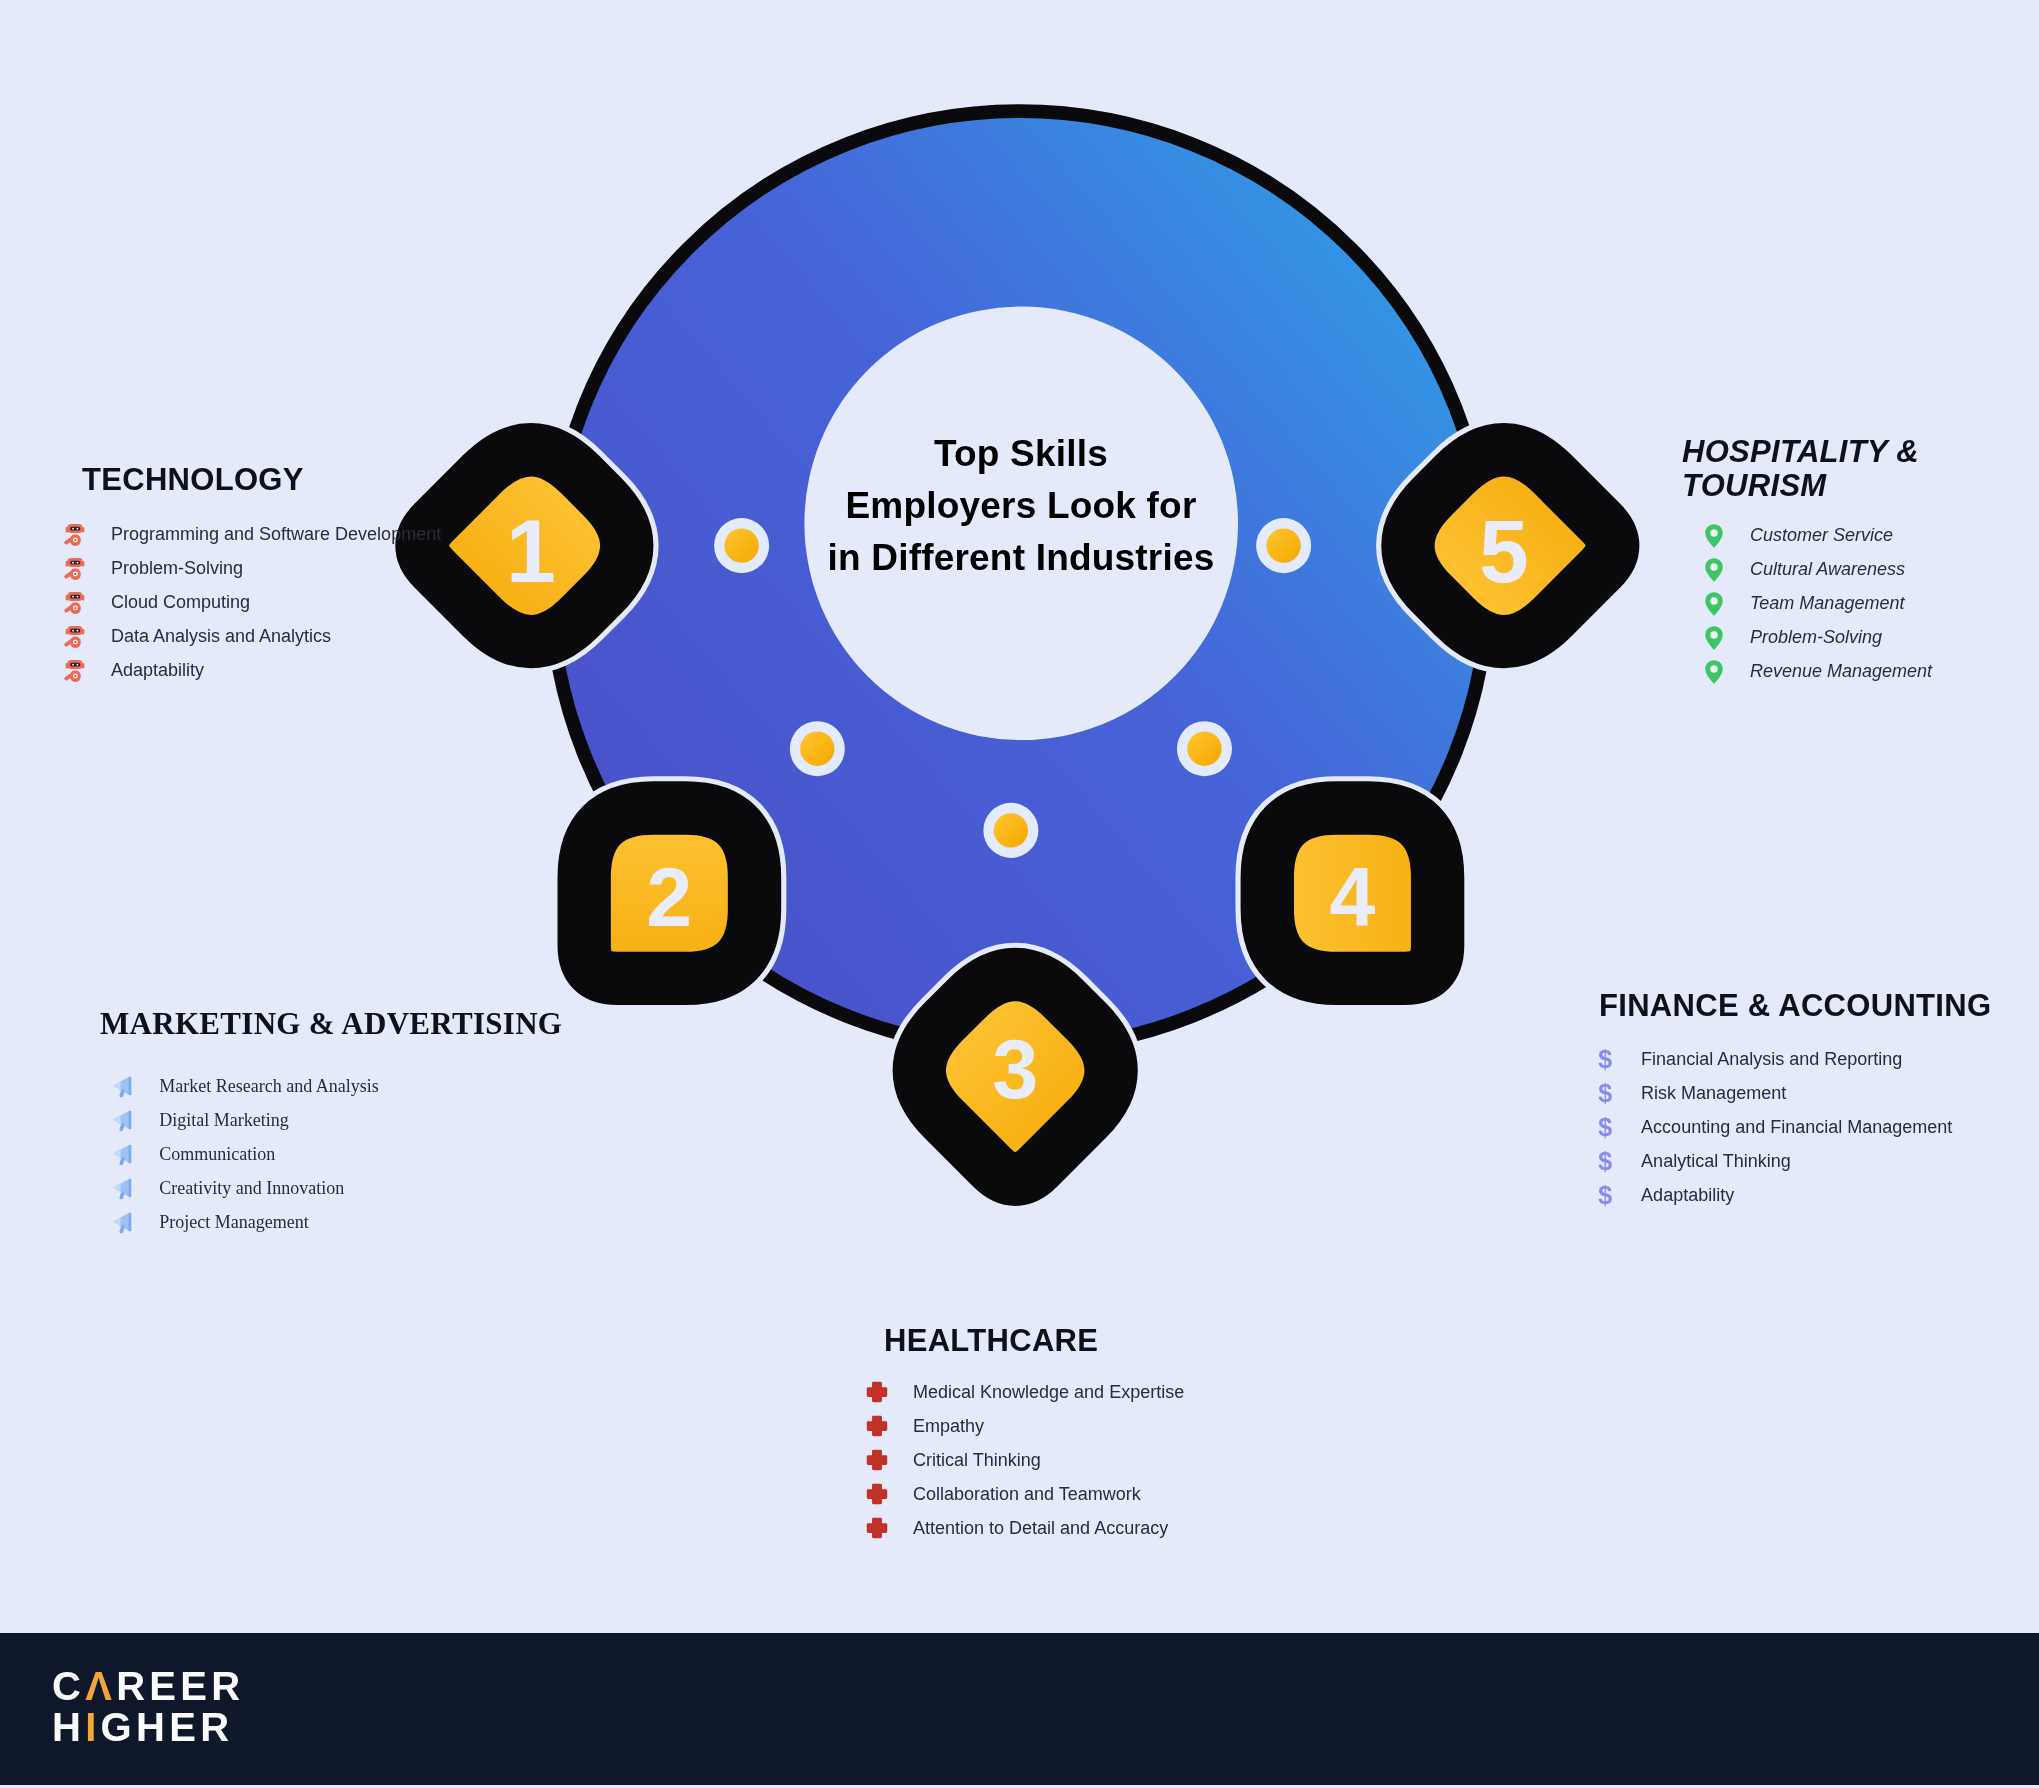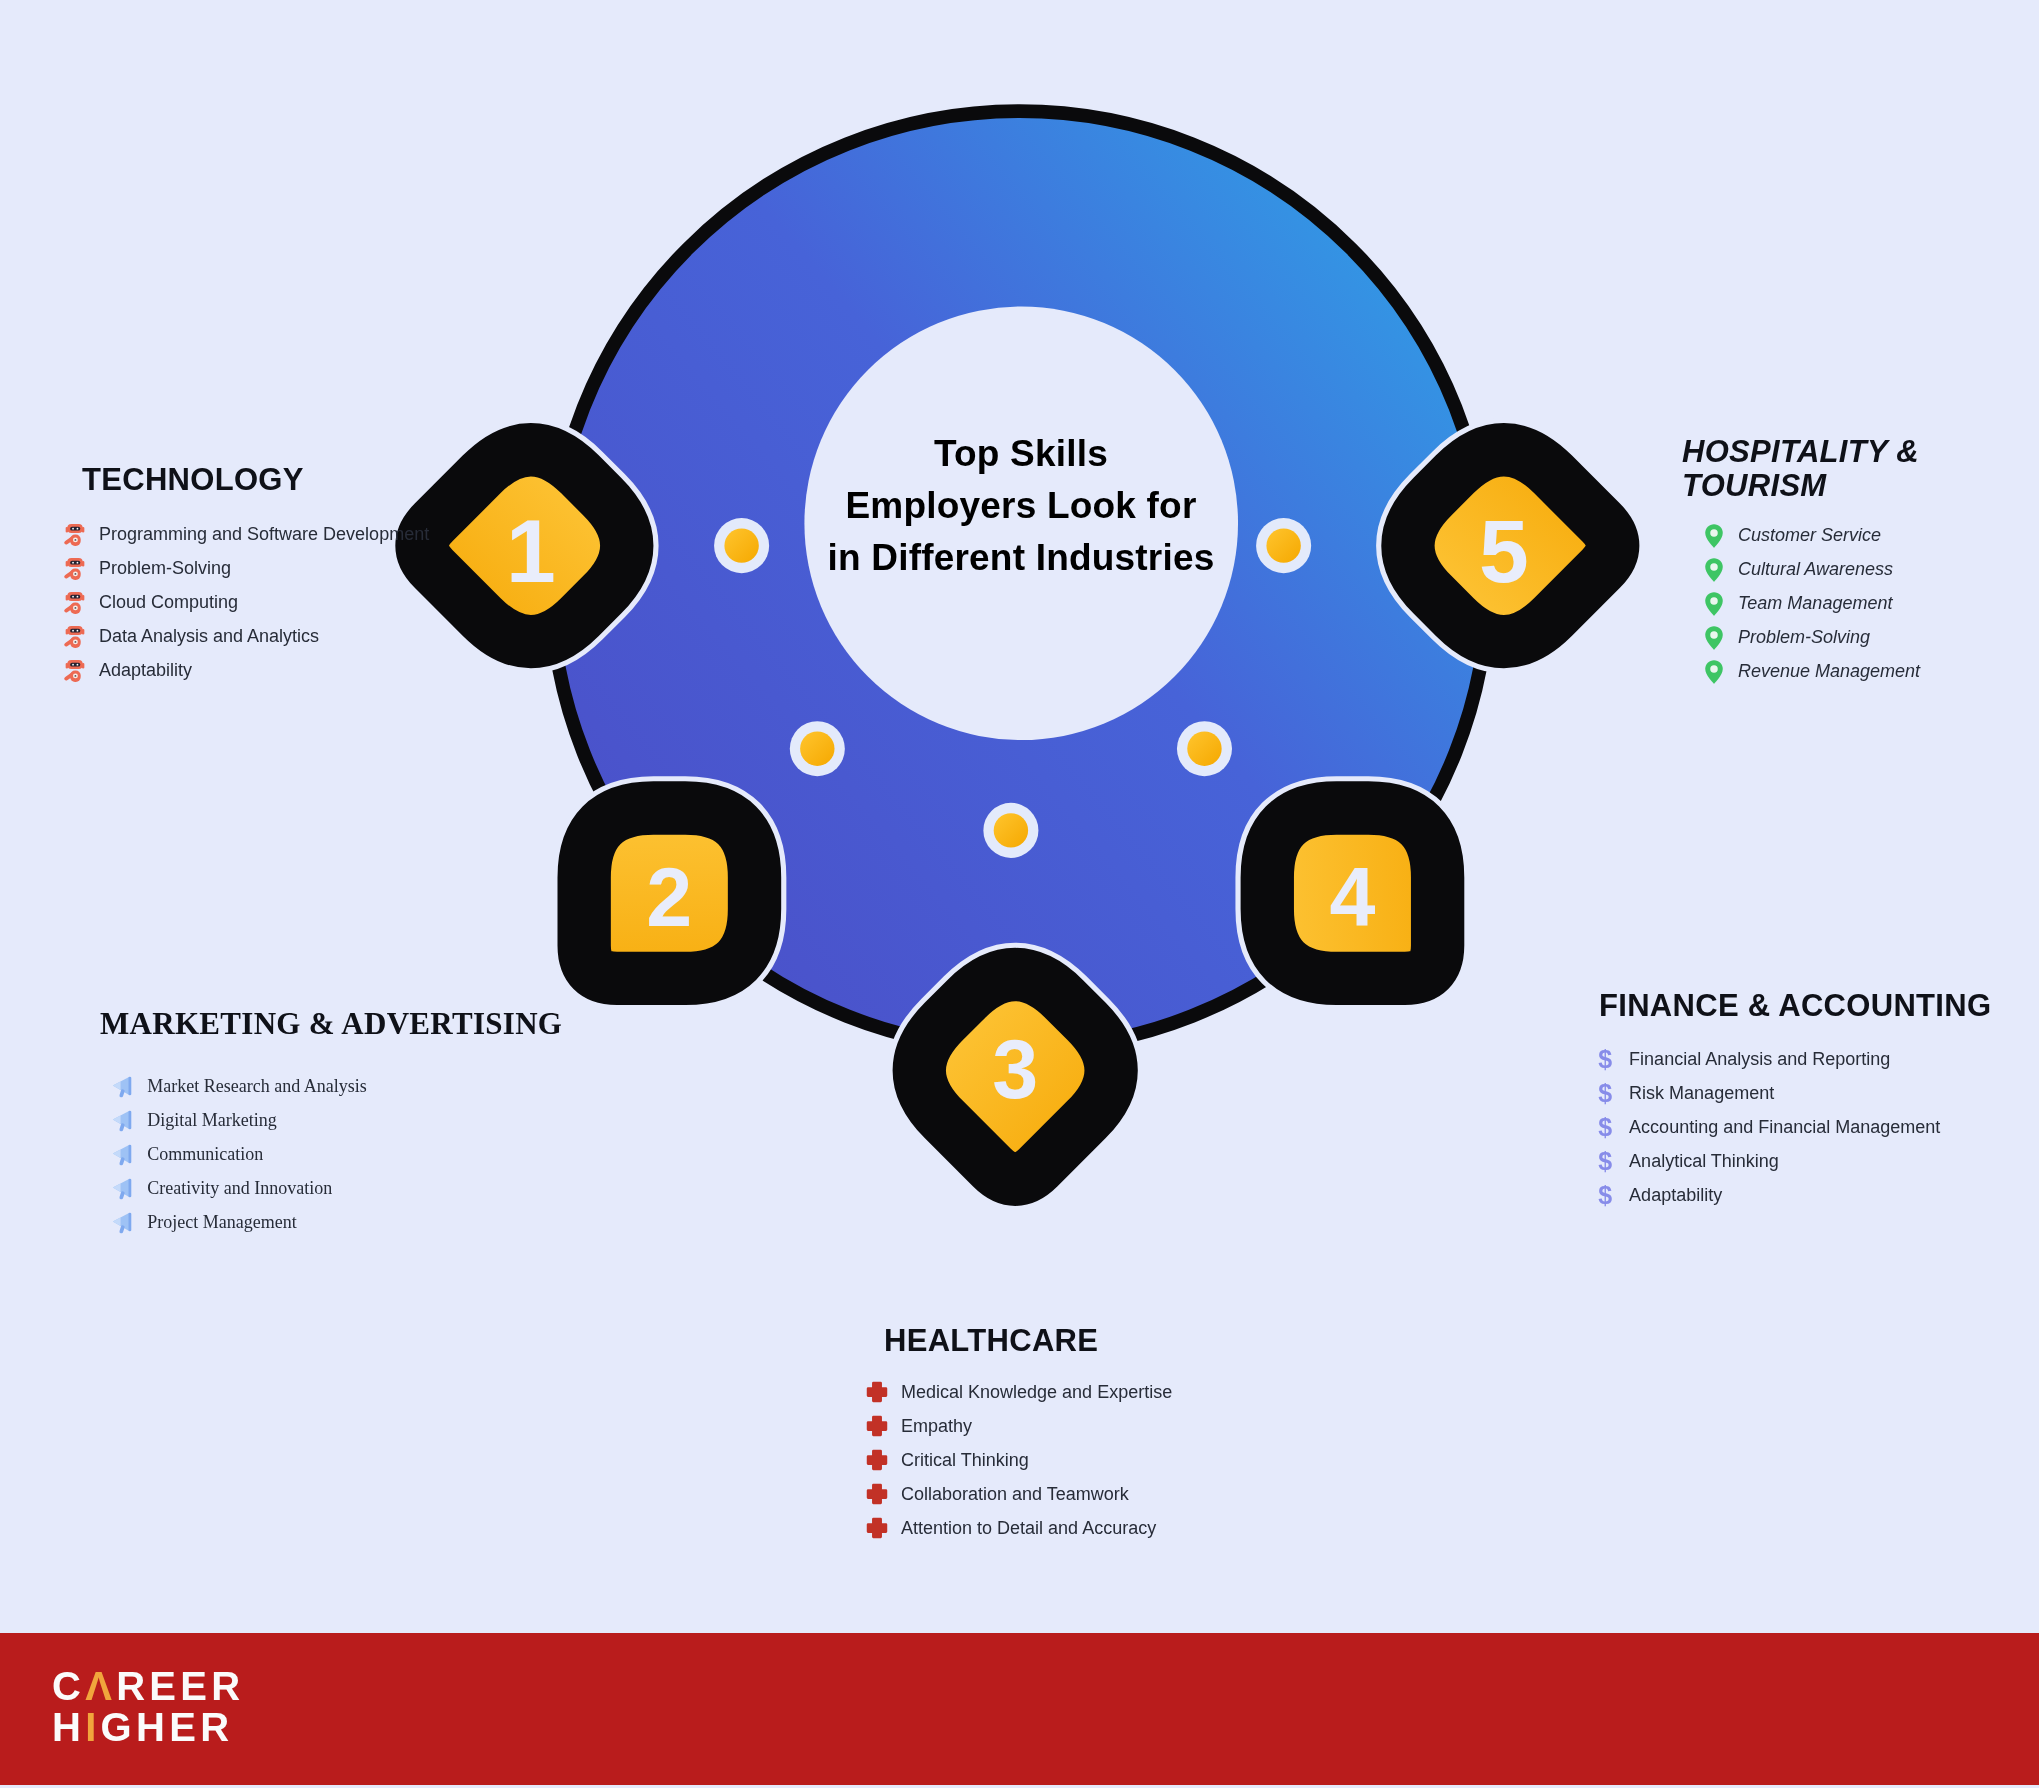--- a/index.html
+++ b/index.html
@@ -4,31 +4,31 @@
 <style>
   html,body{margin:0;padding:0;background:#E5EAFB;}
   .canvas{position:relative;width:2039px;height:1789px;background:#E5EAFB;overflow:hidden;
           font-family:"Liberation Sans",sans-serif;}
   .diagram{position:absolute;left:0;top:0;width:2039px;height:1789px;}
   .center-title{position:absolute;left:763px;top:428px;width:516px;text-align:center;
                 font-weight:800;font-size:37px;line-height:52px;color:#000000;letter-spacing:0.2px;}
   .section{position:absolute;}
   .section h2{margin:0;font-size:31px;line-height:34px;font-weight:800;color:#0F1118;letter-spacing:0.3px;}
   .section ul{list-style:none;margin:0;padding:0;}
-  .section li{display:flex;align-items:center;gap:11px;height:34px;}
+  .section li{display:flex;align-items:center;gap:23px;height:34px;}
   .section .txt{font-size:18px;color:#272C38;white-space:nowrap;}
   .ic{width:26px;height:26px;flex:0 0 26px;display:block;}
   .ic-dollar{width:26px;flex:0 0 26px;text-align:center;font-size:25px;font-weight:800;color:#878CE9;line-height:26px;}
   
   .sec-technology{left:82px;top:463px;}  .sec-technology ul{margin:20.6px 0 0 -20px;}
   .sec-hospitality{left:1682px;top:435px;font-style:italic;} .sec-hospitality ul{margin:15.5px 0 0 19px;}
   .sec-marketing{left:100px;top:1007px;font-family:Liberation Serif, serif;}  .sec-marketing ul{margin:28px 0 0 10.3px;}
   .sec-finance{left:1599px;top:989px;}   .sec-finance ul{margin:19px 0 0 -6.9px;}
   .sec-healthcare{left:884px;top:1324px;} .sec-healthcare ul{margin:17px 0 0 -20px;}
-  .footer{position:absolute;left:0;top:1633px;width:2039px;height:152px;background:#b91c1c;}
+  .footer{position:absolute;left:0;top:1633px;width:2039px;height:152px;background:#0f172a;}
   .logo{position:absolute;left:52px;top:33px;font-size:40px;font-weight:700;letter-spacing:4.3px;
         line-height:41px;color:#FBFBFB;}
   .logo .accent{color:#F1A53C;}
   .hidden-defs{position:absolute;width:0;height:0;overflow:hidden;}
 </style>
 </head>
 <body>
 
 <div class="canvas">
 

